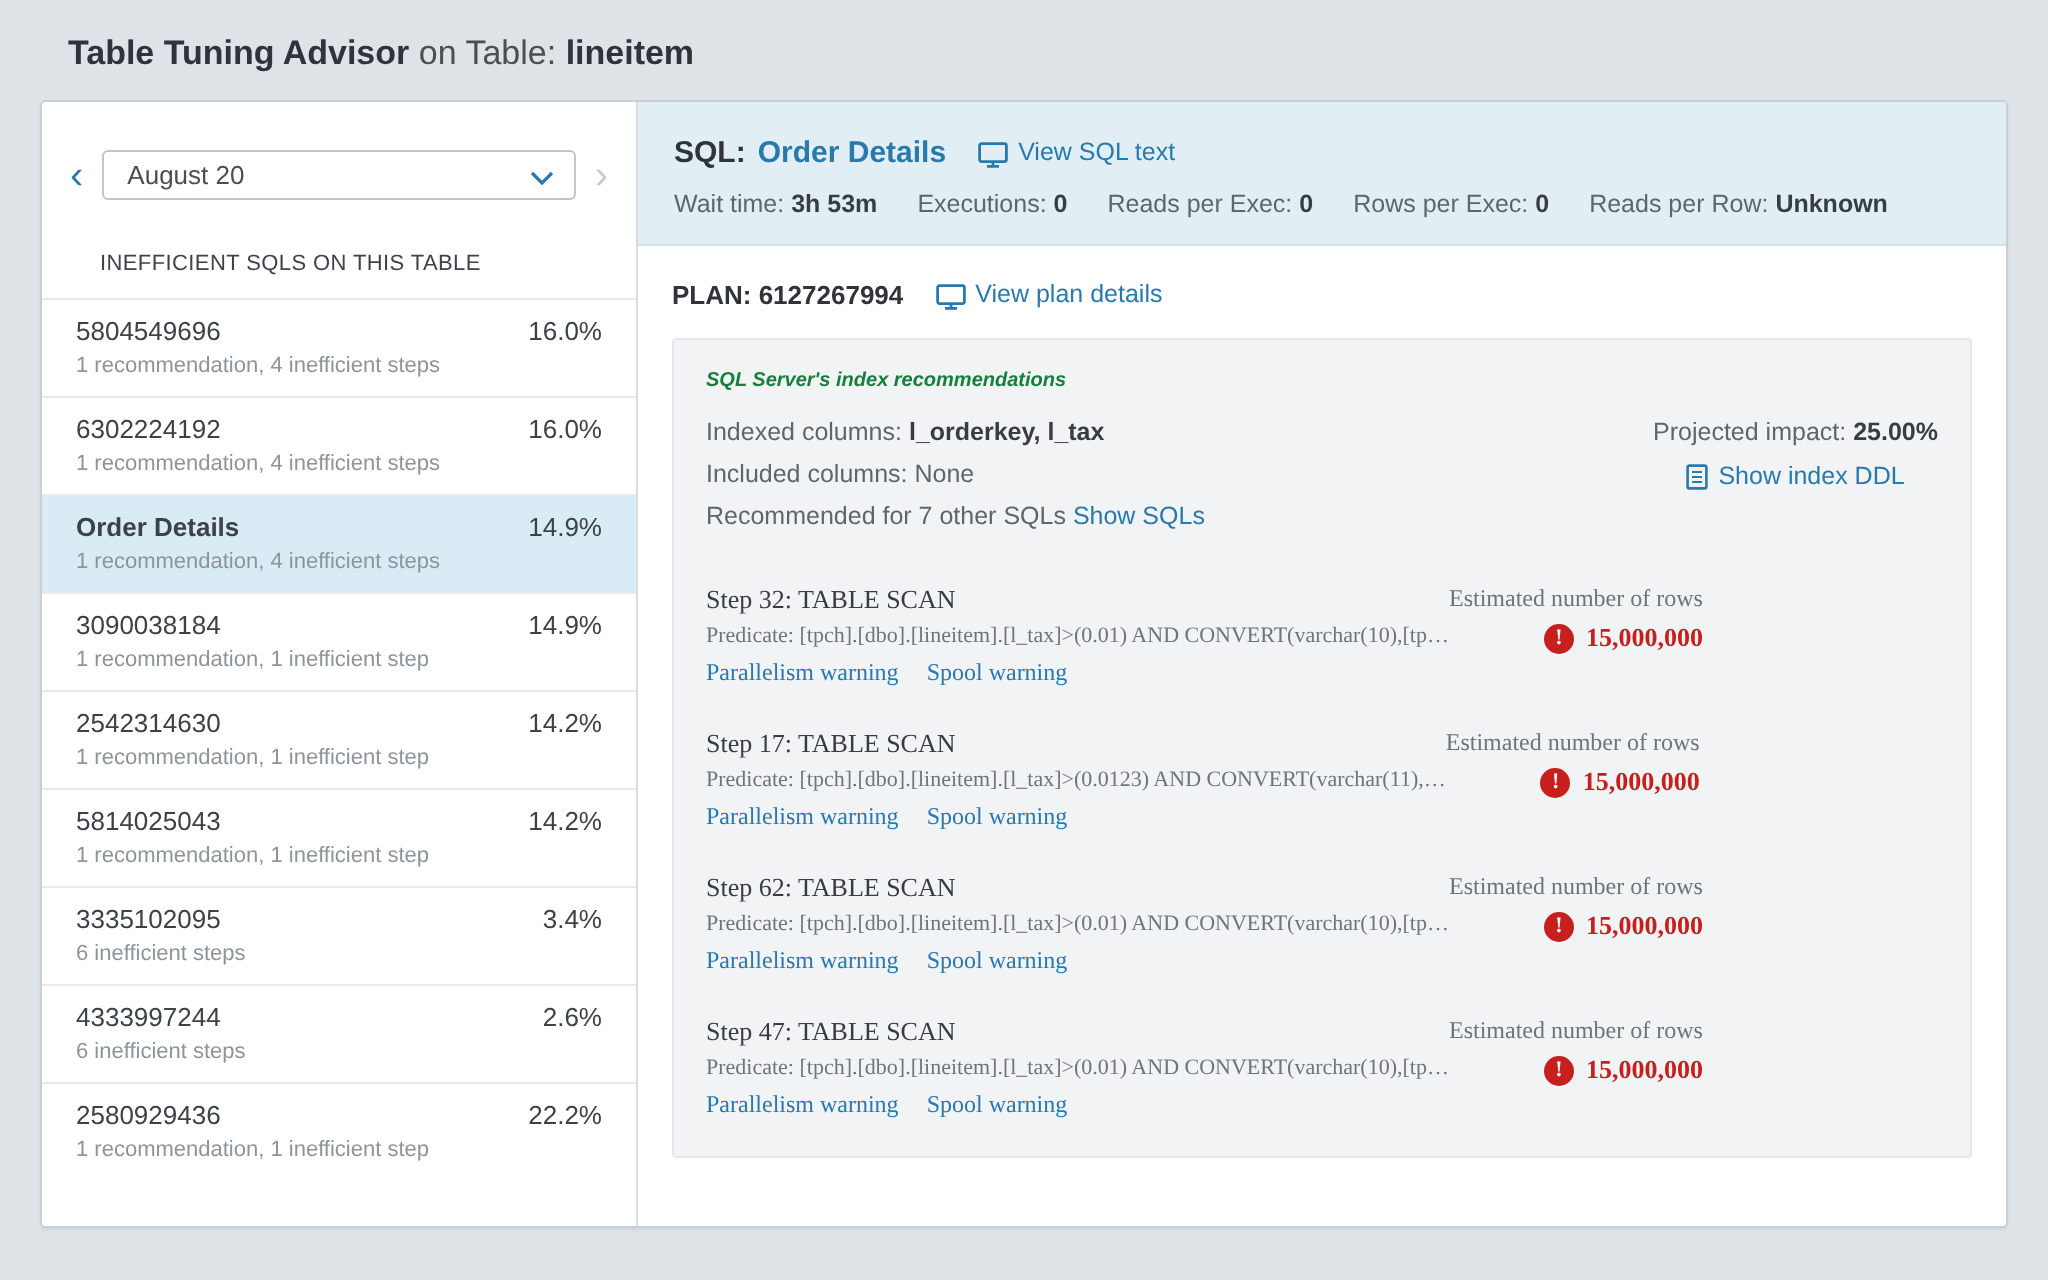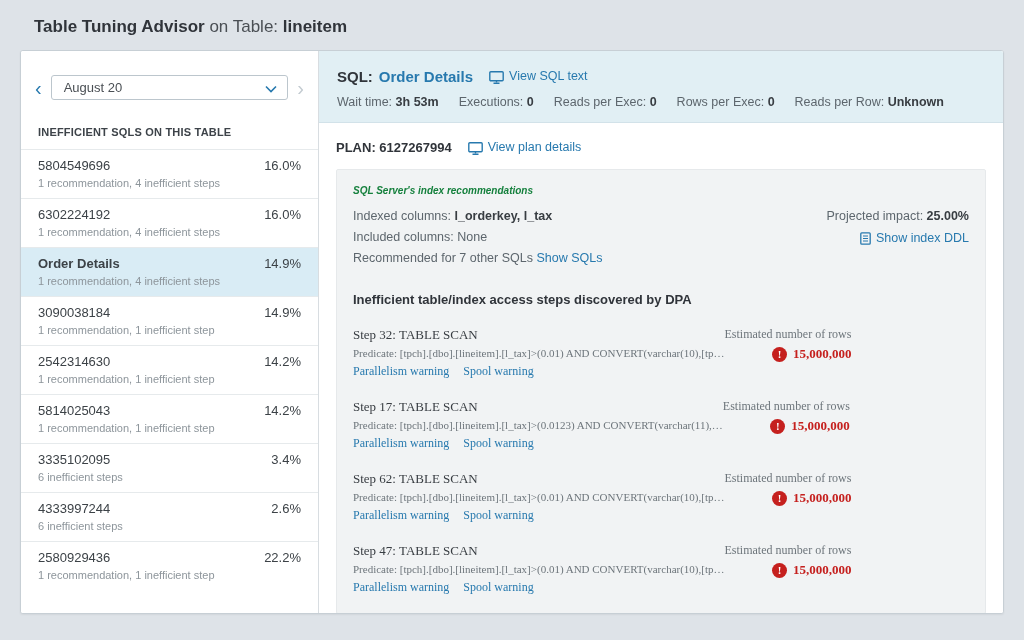--- a/index.html
+++ b/index.html
@@ -58,23 +58,24 @@
     padding: 0 10px 0 12px;
     font-size: 13px;
     color: #4a4f54;
     background:#fff;
     cursor:pointer;
   }
   .date-select .chev-down { color:#2779ae; font-size:13px; }
   .section-header {
     padding: 8px 17px 11px 17px;
     font-size: 11px;
-    font-weight: bold;
+    font-weight: normal;
     color: #3d4349;
     letter-spacing: .2px;
+    margin-left: 12px;
   }
   .sql-list { flex:1; overflow:hidden; }
   .sql-item {
     padding: 8px 17px 9px 17px;
     border-top: 1px solid #e6eaec;
     cursor: pointer;
   }
   .sql-item.selected { background:#d9ecf5; }
   .sql-item .row1 {
     display:flex; justify-content:space-between; align-items:baseline;
@@ -111,21 +112,21 @@
     margin-top: 14px;
     background: #f1f3f4;
     border: 1px solid #e6e9eb;
     border-radius: 2px;
     padding: 15px 16px 18px 16px;
   }
   .panel-title { font-size:10px; font-weight:bold; color:#15803d;font-style:italic; }
   .rec-grid { margin-top: 13px; display:flex; justify-content:space-between; }
   .rec-line { font-size:12.5px; color:#5d666d; margin-bottom:7px; }
   .rec-line .strong { font-weight:bold; color:#383d42; }
-  .rec-right { text-align:right; }
+  .rec-right { text-align:center; }
   .rec-right .rec-line { margin-bottom:8px; }
   .steps-title { margin-top: 20px; font-size:13px; font-weight:bold; color:#30343a; }
   .step {
     margin-top: 20px;
     display:flex; justify-content:flex-start; align-items:flex-start;font-family:Liberation Serif, serif;
   }
   .step-left { min-width:0; }
   .step-name { font-size:13px; color:#383d42; }
   .step-pred {
     margin-top:4px; font-size:11px; color:#6d757b;
@@ -323,21 +324,20 @@
                         <line x1="3" y1="6.5" x2="8" y2="6.5" stroke="#2779ae" stroke-width="1"></line>
                         <line x1="3" y1="9" x2="8" y2="9" stroke="#2779ae" stroke-width="1"></line>
                       </svg>
                   </span>
                   <span>Show index DDL</span>
                 </a>
               </div>
             </div>
           </div>
 
-          <div class="steps-title">Inefficient table/index access steps discovered by DPA</div>
 
           <div class="step">
             <div class="step-left">
               <div class="step-name">Step 32: TABLE SCAN</div>
               <div class="step-pred">Predicate: [tpch].[dbo].[lineitem].[l_tax]&gt;(0.01) AND CONVERT(varchar(10),[tp…</div>
               <div class="step-links">
                 <a class="link">Parallelism warning</a>
                 <a class="link">Spool warning</a>
               </div>
             </div>

